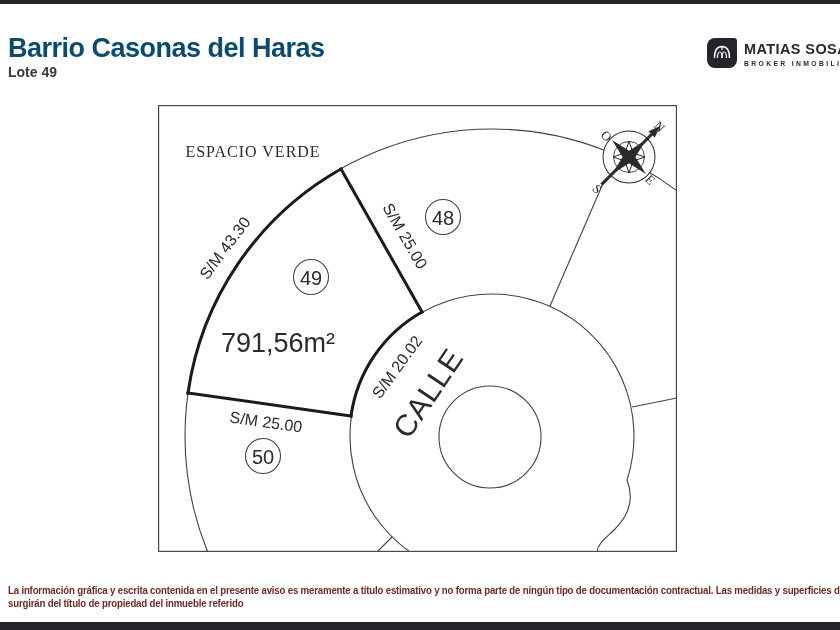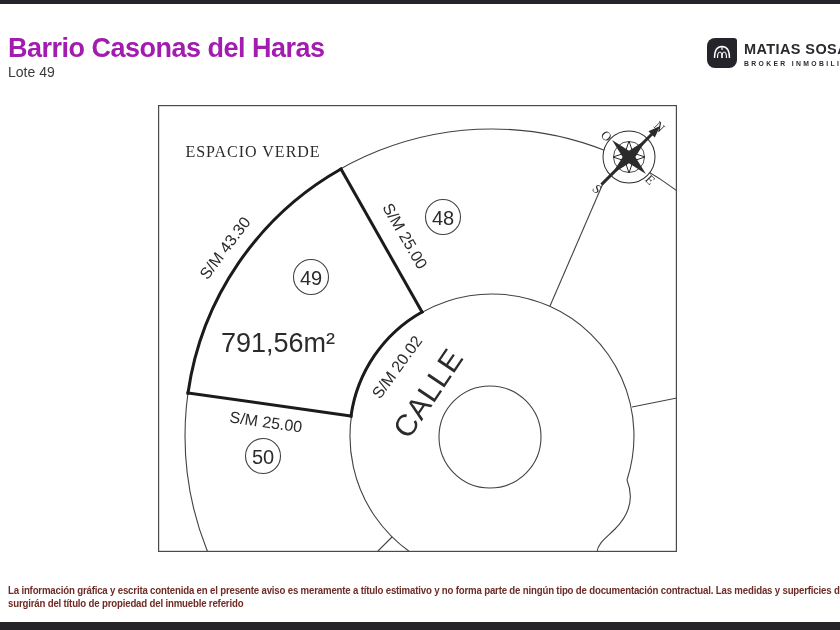--- a/index.html
+++ b/index.html
@@ -5,24 +5,24 @@
   html,body{margin:0;padding:0;}
   body{
     width:840px;height:630px;position:relative;overflow:hidden;
     background:#ffffff;font-family:"Liberation Sans",sans-serif;
   }
   .topbar{position:absolute;left:0;top:0;width:840px;height:4px;background:#26242b;}
   .bottombar{position:absolute;left:0;top:622px;width:840px;height:8px;background:#26242b;}
 
   .title{
     position:absolute;left:8px;top:33px;font-size:27px;font-weight:700;
-    color:#a21caf;letter-spacing:-0.5px;white-space:nowrap;
+    color:#0c4a6e;letter-spacing:-0.5px;white-space:nowrap;
   }
   .subtitle{
-    position:absolute;left:8px;top:64px;font-size:14px;font-weight:400;color:#3a3a3c;
+    position:absolute;left:8px;top:64px;font-size:14px;font-weight:700;color:#3a3a3c;
   }
 
   .logo{position:absolute;left:707px;top:38px;display:flex;align-items:flex-start;}
   .logo-box{
     width:30px;height:30px;background:#26242b;
     border-radius:8px 3px 8px 8px;flex:0 0 auto;position:relative;
   }
   .logo-text{margin-left:7px;padding-top:3px;}
   .brand{
     font-size:14.5px;font-weight:700;color:#2b2930;letter-spacing:0.4px;white-space:nowrap;

